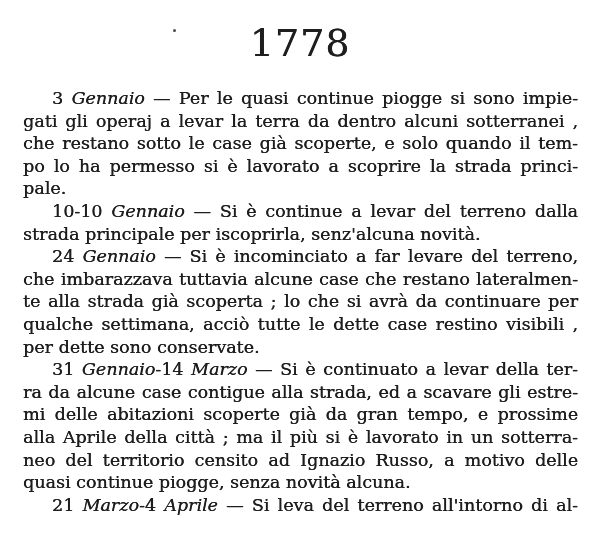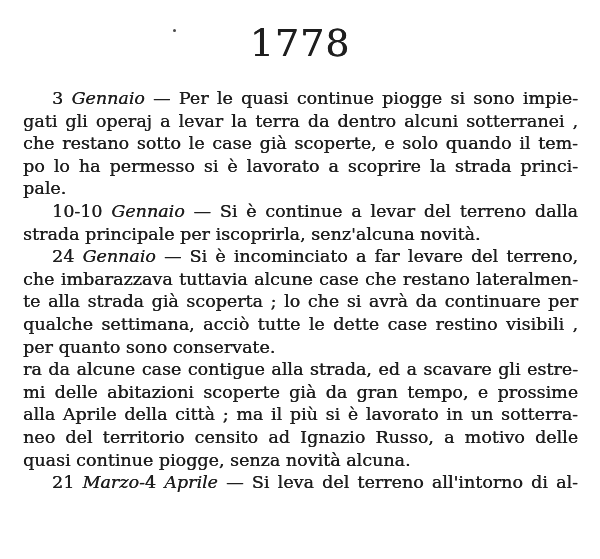--- a/index.html
+++ b/index.html
@@ -60,23 +60,24 @@
       </div>
       <div class="entry">
         <div class="line indent"><span>10-10 </span><i>Gennaio</i><span> — Si è continue a levar del terreno dalla</span></div>
         <div class="line last"><span>strada principale per iscoprirla, senz'alcuna novità.</span></div>
       </div>
       <div class="entry">
         <div class="line indent"><span>24 </span><i>Gennaio</i><span> — Si è incominciato a far levare del terreno,</span></div>
         <div class="line"><span>che imbarazzava tuttavia alcune case che restano lateralmen-</span></div>
         <div class="line"><span>te alla strada già scoperta ; lo che si avrà da continuare per</span></div>
         <div class="line"><span>qualche settimana, acciò tutte le dette case restino visibili ,</span></div>
-        <div class="line last"><span>per quanto sono conservate.</span></div>
+        <div class="line last"><span>per dette sono conservate.</span></div>
       </div>
       <div class="entry">
+        <div class="line indent"><span>31 </span><i>Gennaio</i><span>-14 </span><i>Marzo</i><span> — Si è continuato a levar della ter-</span></div>
         <div class="line"><span>ra da alcune case contigue alla strada, ed a scavare gli estre-</span></div>
         <div class="line"><span>mi delle abitazioni scoperte già da gran tempo, e prossime</span></div>
         <div class="line"><span>alla Aprile della città ; ma il più si è lavorato in un sotterra-</span></div>
         <div class="line"><span>neo del territorio censito ad Ignazio Russo, a motivo delle</span></div>
         <div class="line last"><span>quasi continue piogge, senza novità alcuna.</span></div>
       </div>
       <div class="entry">
         <div class="line indent"><span>21 </span><i>Marzo</i><span>-4 </span><i>Aprile</i><span> — Si leva del terreno all'intorno di al-</span></div>
       </div>
     </div>

